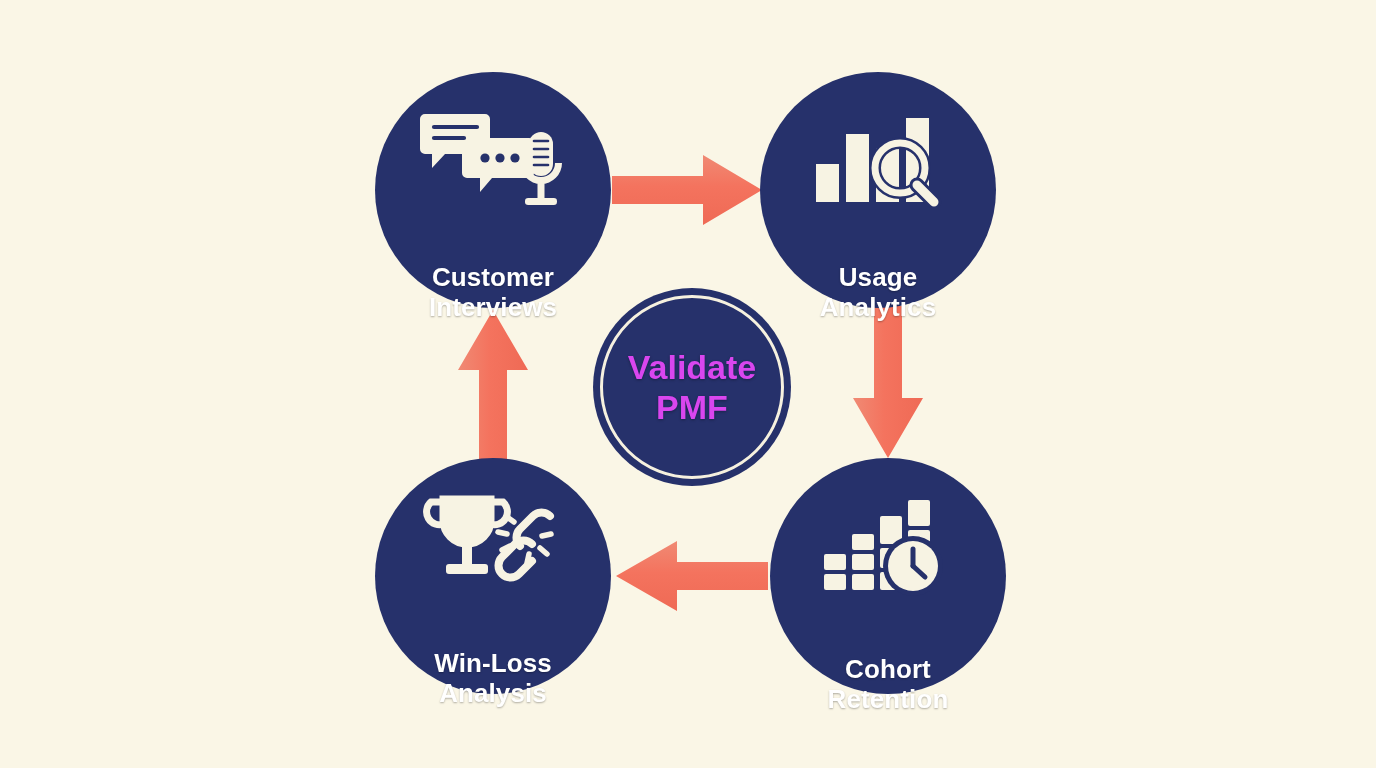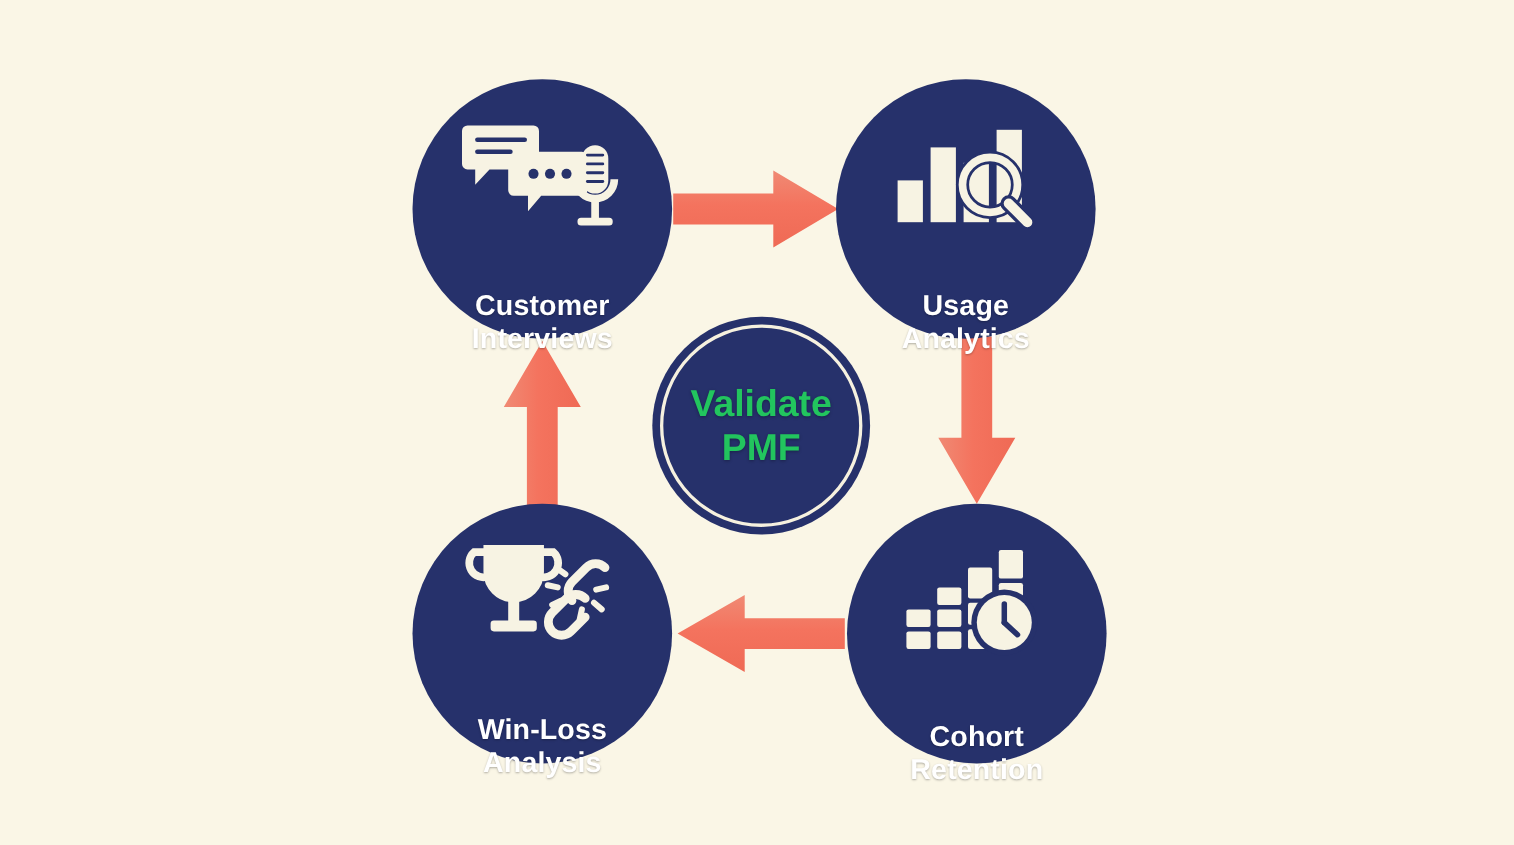--- a/index.html
+++ b/index.html
@@ -90,21 +90,21 @@
     top: 7px;
     right: 7px;
     bottom: 7px;
     border-radius: 50%;
     border: 3px solid #f6f1df;
     pointer-events: none;
   }
   .hub-label {
     position: relative;
     z-index: 2;
-    color: #22c55e;
+    color: #d946ef;
     font-weight: bold;
     font-size: 34px;
     line-height: 1.18;
     text-align: center;
     text-shadow: 0 1px 3px rgba(0,0,0,0.32);
     white-space: pre-line;
   }
 </style>
 </head>
 <body>

